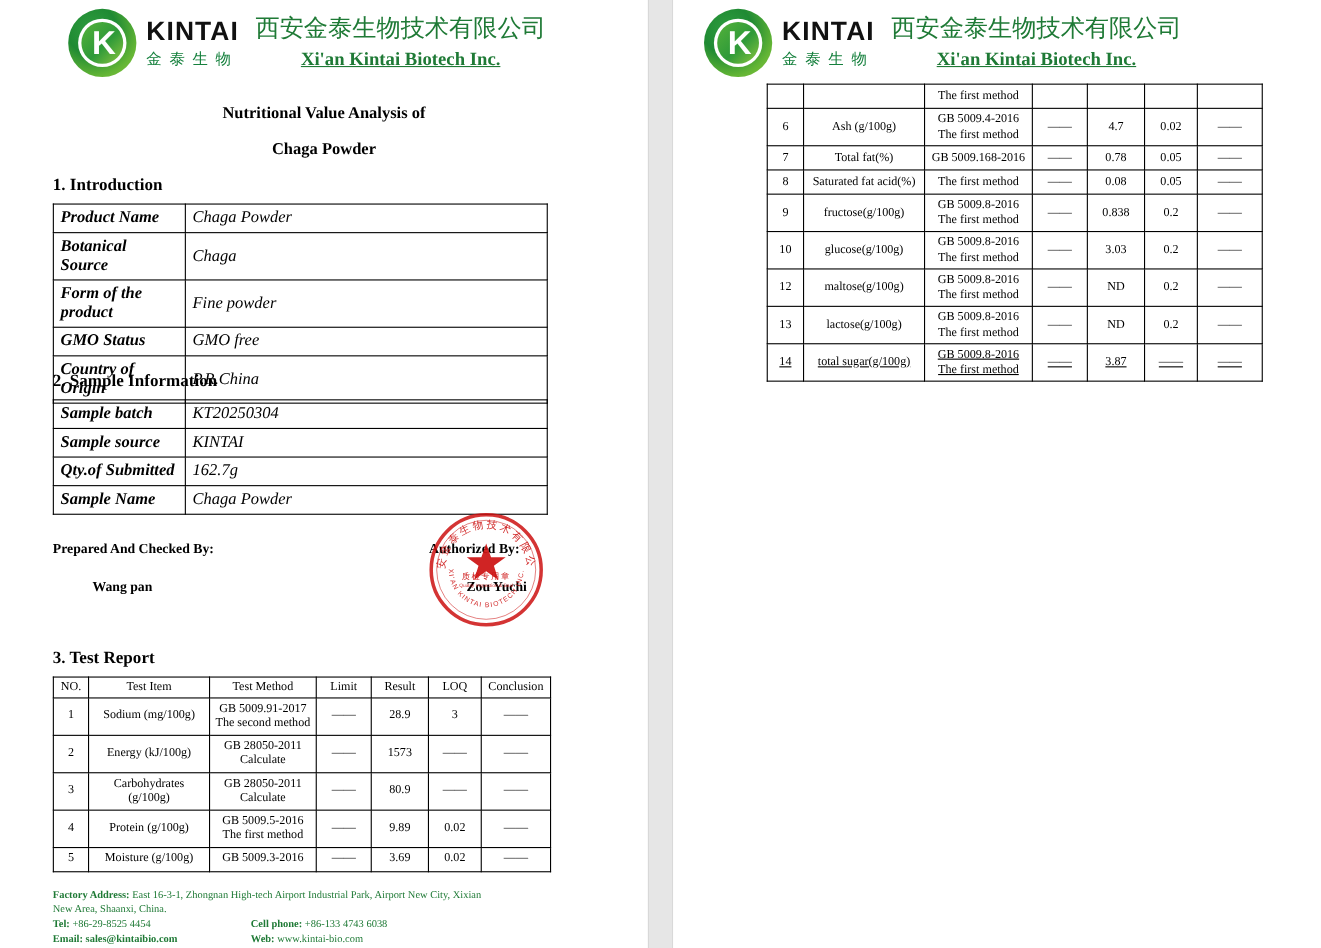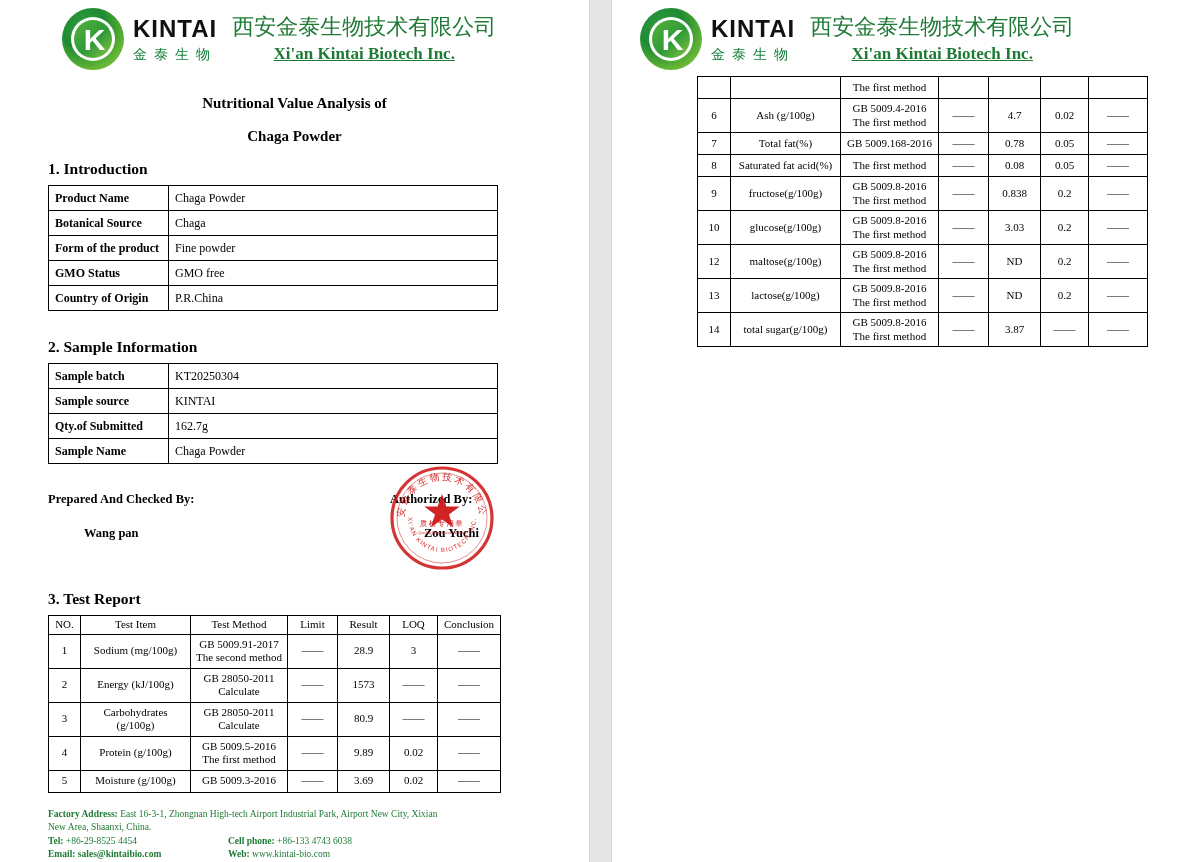--- a/index.html
+++ b/index.html
@@ -117,21 +117,22 @@
     position: absolute;
     font-weight: bold;
     font-size: 15.5px;
     color: #000;
   }
 
   
   table.info {
     position: absolute;
     border-collapse: collapse;
-    font-size: 12px;
+    font-size: 15px;
+    font-style: italic;
   }
   table.info td {
     border: 1px solid #000;
     padding: 4px 6px;
     vertical-align: middle;
     height: 25px;
   }
   table.info td.k { font-weight: bold; width: 120px; }
   table.info td.v { font-weight: normal; }
 
@@ -480,21 +481,21 @@
           </tr>
           <tr style="height: 34px;">
             <td>13</td>
             <td>lactose(g/100g)</td>
             <td>GB 5009.8-2016<br>The first method</td>
             <td>——</td>
             <td>ND</td>
             <td>0.2</td>
             <td>——</td>
           </tr>
-          <tr style="height: 34px;">
+          <tr style="height: 34px; text-decoration: underline;">
             <td>14</td>
             <td>total sugar(g/100g)</td>
             <td>GB 5009.8-2016<br>The first method</td>
             <td>——</td>
             <td>3.87</td>
             <td>——</td>
             <td>——</td>
           </tr>
         </tbody>
     </table>

